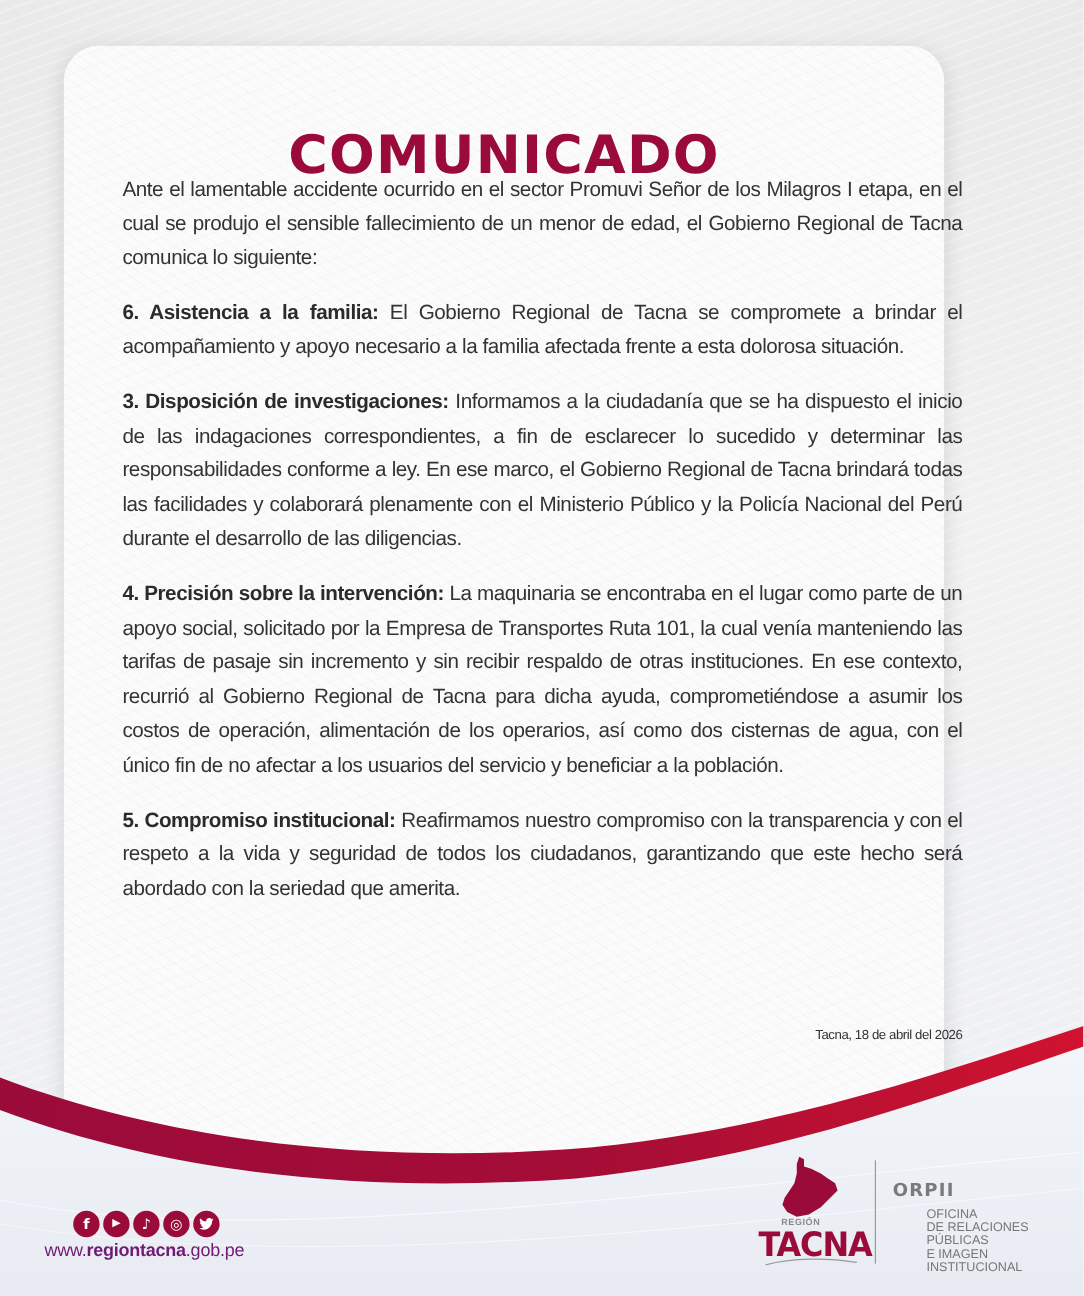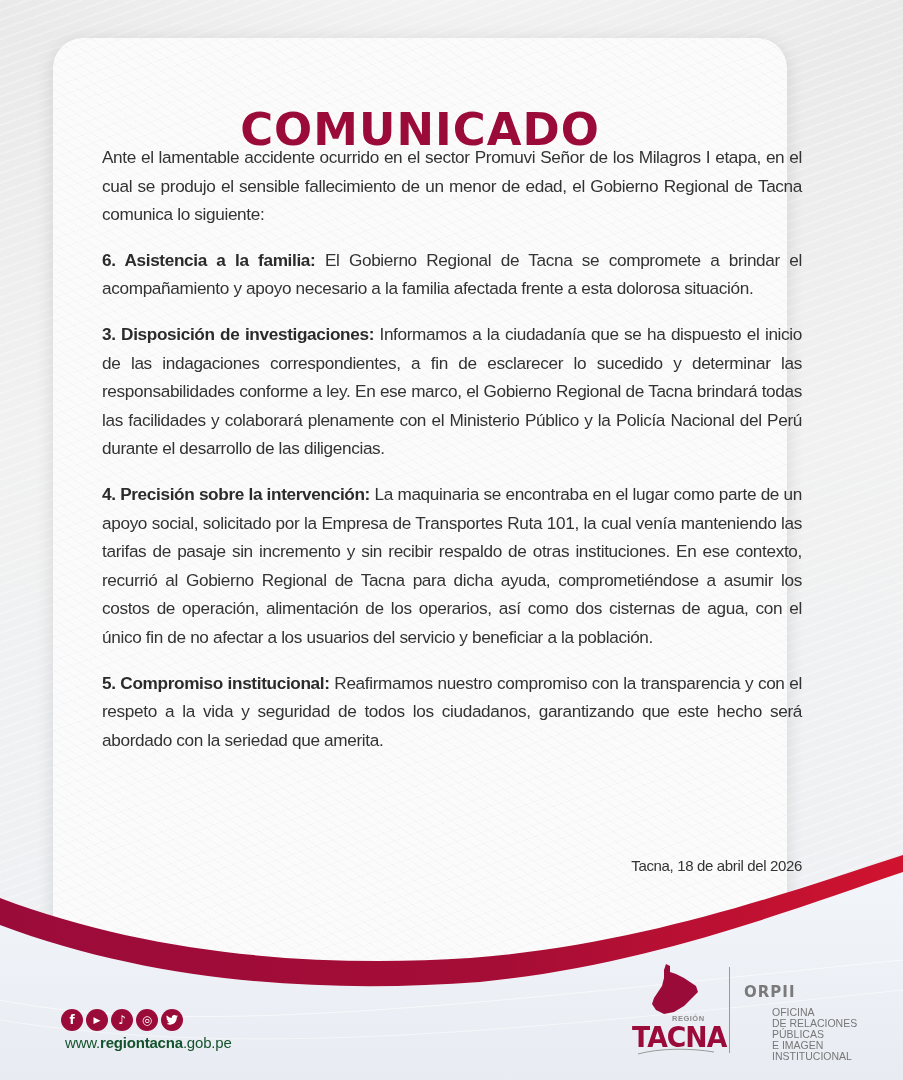--- a/index.html
+++ b/index.html
@@ -31,40 +31,39 @@
   }
   .body {
     position: absolute; left: 102px; top: 143px; width: 700px;
     color: #333333; font-size: 17.2px; line-height: 28.6px;
     text-align: justify; letter-spacing: -0.35px;
   }
   .body p { margin: 0 0 17px 0; }
   .body b { color: #2b2b2b; }
   .date {
     position: absolute; right: 101px; top: 857px;
-    color: #333; font-size: 15px; letter-spacing: -0.35px;
+    color: #333; font-size: 11px; letter-spacing: -0.35px;
   }
   .bottom-area { position: absolute; left: 0; top: 0; width: 903px; height: 1080px; pointer-events: none; }
   .social {
     position: absolute; left: 61px; top: 1009px; display: flex; gap: 3px;
   }
   .social .ic {
     width: 22px; height: 22px; border-radius: 50%; background: #9b0b3a;
     color: #fff; font-size: 12px; font-weight: bold; display: flex;
     align-items: center; justify-content: center; font-family: "DejaVu Sans", sans-serif;
   }
   .website {
-    position: absolute; left: 37px; top: 1034px; font-size: 15px; color: #14532d;
+    position: absolute; left: 37px; top: 1034px; font-size: 15px; color: #701a75;
     letter-spacing: -0.2px;
-    margin-left: 28px;
   }
   .website b { font-weight: bold; }
   .logo-tacna { position: absolute; left: 630px; top: 962px; width: 95px; height: 95px; }
   .region-label {
-    position: absolute; left: 672px; top: 1014px; font-size: 7.5px; font-weight: bold; color: #8a8a8a; letter-spacing: 0.5px;
+    position: absolute; left: 651px; top: 1014px; font-size: 7.5px; font-weight: bold; color: #8a8a8a; letter-spacing: 0.5px;
   }
   .tacna-word {
     position: absolute; left: 632px; top: 1021px; font-size: 28px; font-weight: 900; color: #9b0b3a;
     font-family: "DejaVu Sans", sans-serif; letter-spacing: -1px; transform: scaleX(0.95); transform-origin: left;
   }
   .logo-divider { position: absolute; left: 729px; top: 967px; width: 1px; height: 86px; background: #9a9a9a; }
   .orpii { position: absolute; left: 744px; top: 983px; font-size: 15px; font-weight: 900; color: #7a7a7a; font-family: "DejaVu Sans", sans-serif; letter-spacing: 1px; }
   .orpii-sub { position: absolute; left: 772px; top: 1007px; font-size: 10.5px; line-height: 11px; color: #777; }
 </style>
 </head>

